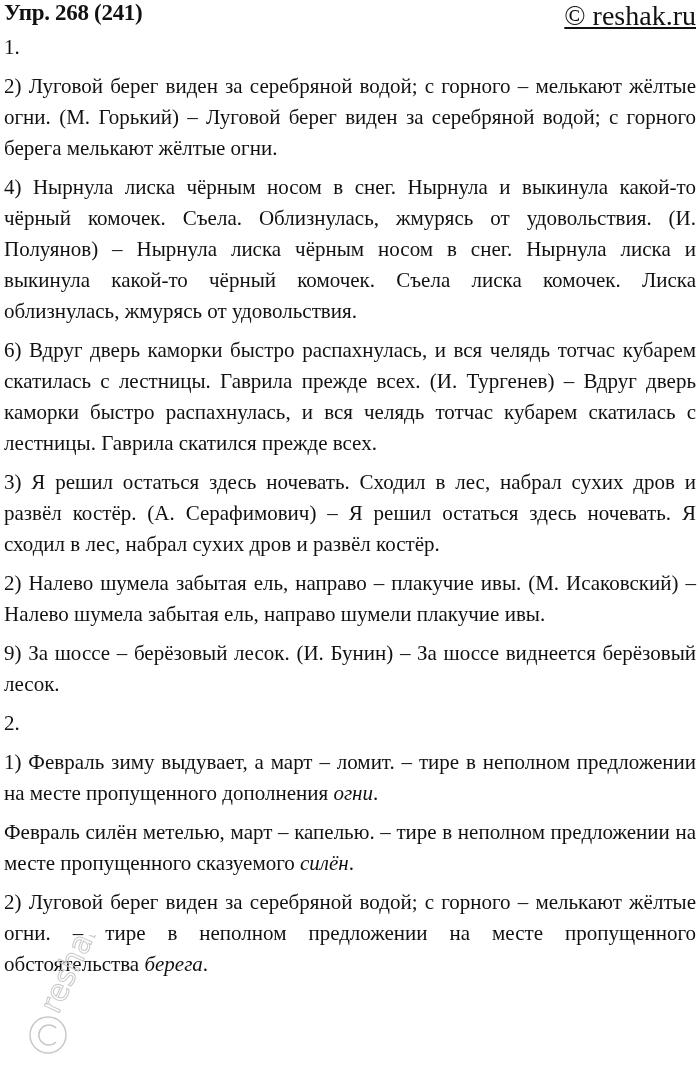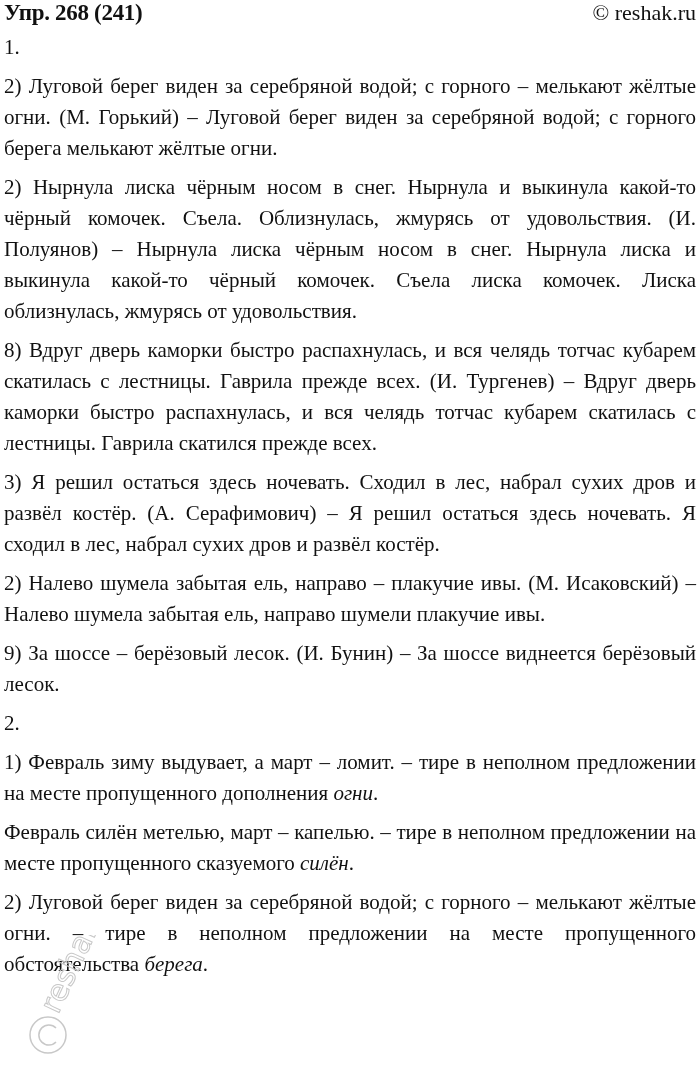--- a/index.html
+++ b/index.html
@@ -6,21 +6,21 @@
   body {
     width: 700px; height: 1074px; overflow: hidden; position: relative;
     font-family: "Liberation Serif", "DejaVu Serif", serif;
     color: #111111;
   }
   .header {
     position: absolute; left: 4px; right: 4px; top: 0px; height: 30px;
     display: flex; justify-content: space-between; align-items: flex-start;
   }
   .title { font-weight: bold; font-size: 23px; letter-spacing: -0.3px; }
-  .copyright { font-size: 22px; }
+  .copyright { font-size: 28px; text-decoration: underline; }
   .content {
     position: absolute; left: 4px; right: 4px; top: 30px;
     font-size: 21px; line-height: 31px;
   }
   .p { text-align: justify; margin: 0 0 8px 0; }
   .num { margin: 2px 0 8px 0; }
   i { font-style: italic; }
   .watermark {
     position: absolute; left: 8px; top: 935px; width: 110px; height: 130px;
     pointer-events: none;
@@ -30,22 +30,22 @@
 <body>
 
 <div class="header">
   <span class="title">Упр. 268 (241)</span>
   <span class="copyright">© reshak.ru</span>
 </div>
 
 <div class="content">
   <div class="num">1.</div>
   <p class="p">2) Луговой берег виден за серебряной водой; с горного – мелькают жёлтые огни. (М. Горький) – Луговой берег виден за серебряной водой; с горного берега мелькают жёлтые огни.</p>
-  <p class="p">2) Нырнула лиска чёрным носом в снег. Нырнула и выкинула какой-то чёрный комочек. Съела. Облизнулась, жмурясь от удовольствия. (И. Полуянов) – Нырнула лиска чёрным носом в снег. Нырнула лиска и выкинула какой-то чёрный комочек. Съела лиска комочек. Лиска облизнулась, жмурясь от удовольствия.</p>
-  <p class="p">8) Вдруг дверь каморки быстро распахнулась, и вся челядь тотчас кубарем скатилась с лестницы. Гаврила прежде всех. (И. Тургенев) – Вдруг дверь каморки быстро распахнулась, и вся челядь тотчас кубарем скатилась с лестницы. Гаврила скатился прежде всех.</p>
+  <p class="p">4) Нырнула лиска чёрным носом в снег. Нырнула и выкинула какой-то чёрный комочек. Съела. Облизнулась, жмурясь от удовольствия. (И. Полуянов) – Нырнула лиска чёрным носом в снег. Нырнула лиска и выкинула какой-то чёрный комочек. Съела лиска комочек. Лиска облизнулась, жмурясь от удовольствия.</p>
+  <p class="p">6) Вдруг дверь каморки быстро распахнулась, и вся челядь тотчас кубарем скатилась с лестницы. Гаврила прежде всех. (И. Тургенев) – Вдруг дверь каморки быстро распахнулась, и вся челядь тотчас кубарем скатилась с лестницы. Гаврила скатился прежде всех.</p>
   <p class="p">3) Я решил остаться здесь ночевать. Сходил в лес, набрал сухих дров и развёл костёр. (А. Серафимович) – Я решил остаться здесь ночевать. Я сходил в лес, набрал сухих дров и развёл костёр.</p>
   <p class="p">2) Налево шумела забытая ель, направо – плакучие ивы. (М. Исаковский) – Налево шумела забытая ель, направо шумели плакучие ивы.</p>
   <p class="p">9) За шоссе – берёзовый лесок. (И. Бунин) – За шоссе виднеется берёзовый лесок.</p>
 
   <div class="num">2.</div>
   <p class="p"><span>1) Февраль зиму выдувает, а март – ломит. – тире в неполном предложении на месте пропущенного дополнения </span><i>огни</i><span>.</span></p>
   <p class="p"><span>Февраль силён метелью, март – капелью. – тире в неполном предложении на месте пропущенного сказуемого </span><i>силён</i><span>.</span></p>
   <p class="p"><span>2) Луговой берег виден за серебряной водой; с горного – мелькают жёлтые огни. – тире в неполном предложении на месте пропущенного обстоятельства </span><i>берега</i><span>.</span></p>
 </div>
 

